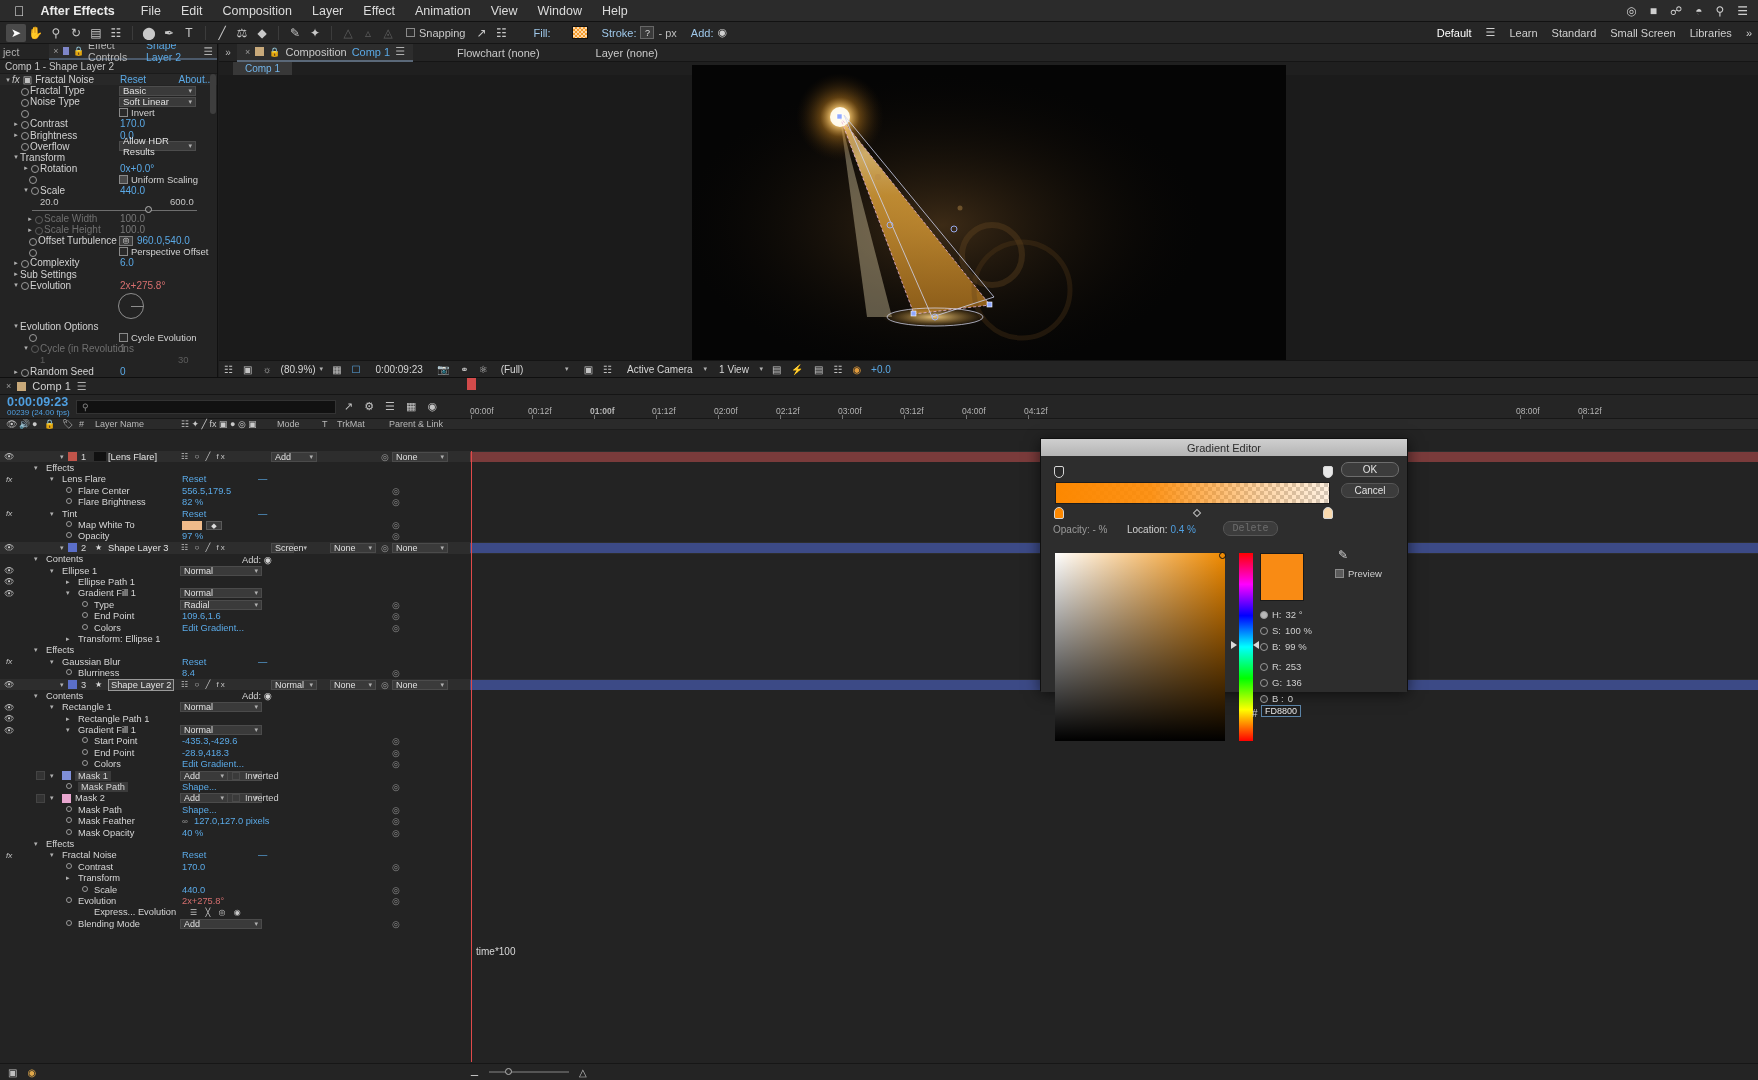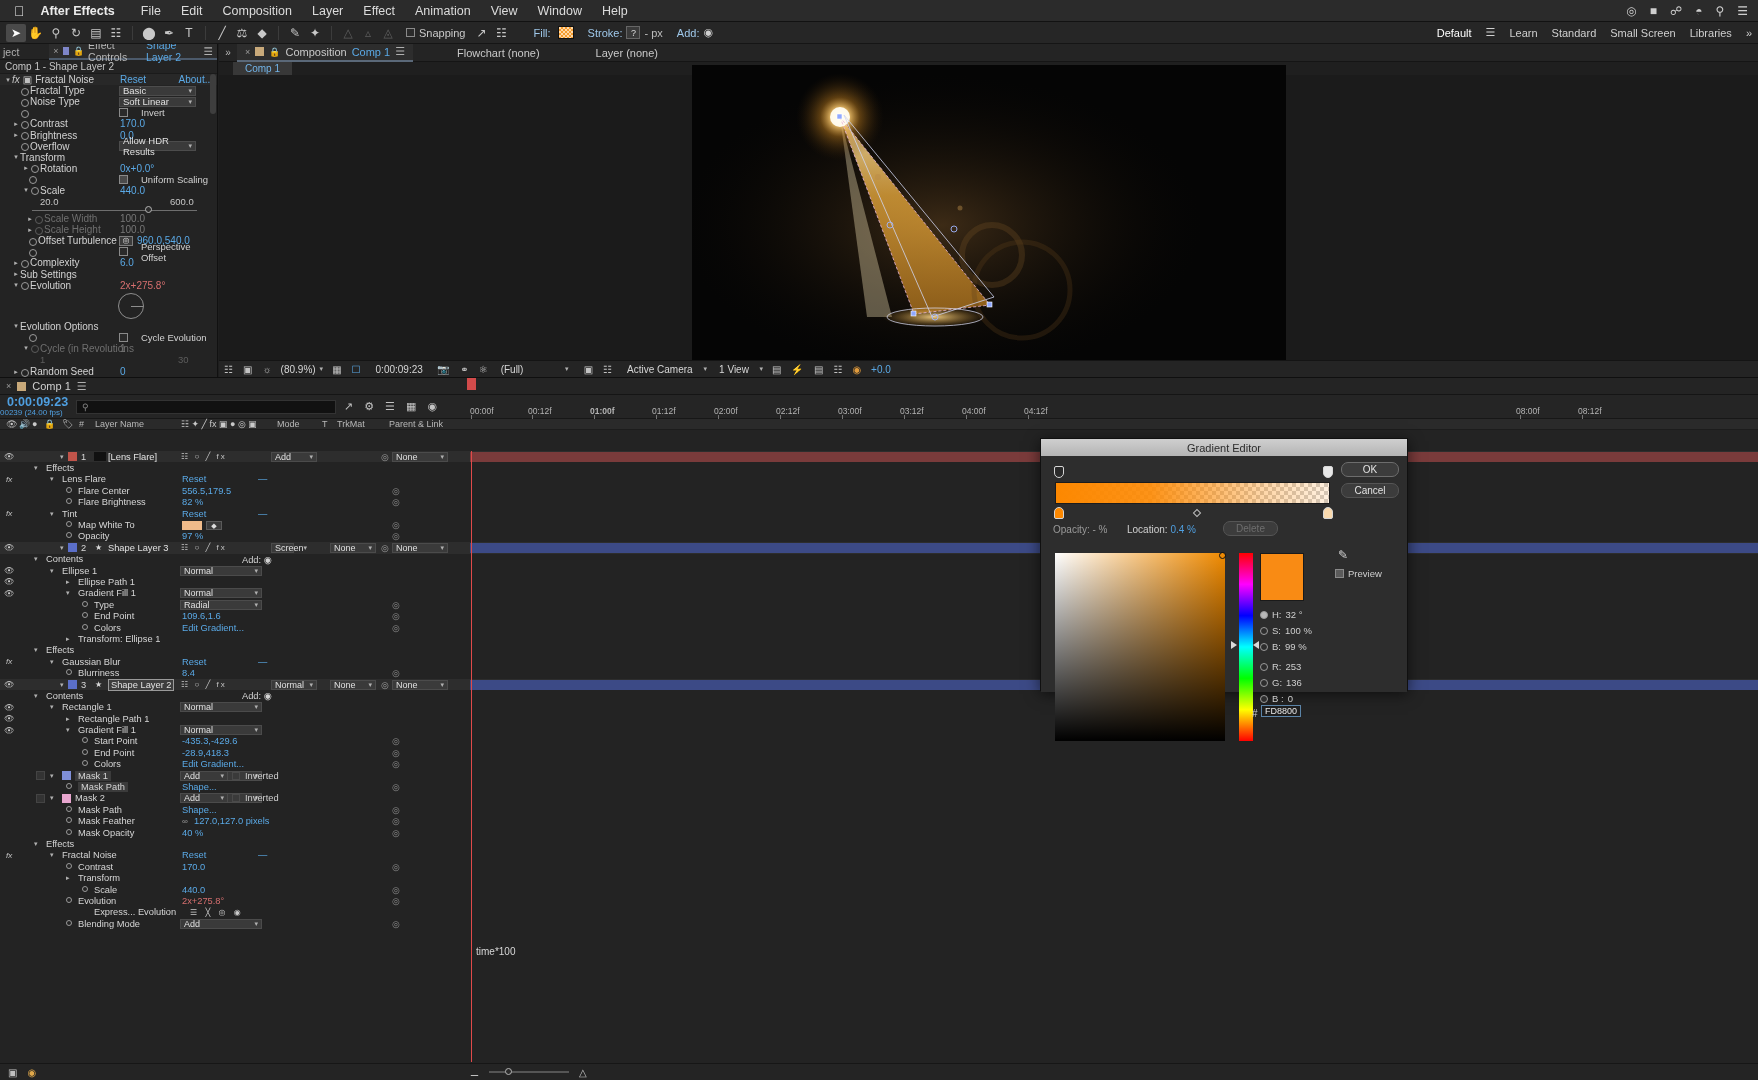--- a/index.html
+++ b/index.html
@@ -31,21 +31,21 @@
     padding-left: 6px; gap: 0px; border-bottom: 1px solid #151515; position: relative;
   }
   .tool { width: 20px; height: 18px; display:flex; align-items:center; justify-content:center;
           font-size: 12px; color: #c8c8c8; position: relative; }
   .tool.active { background: #4a4a4a; border-radius: 2px; color:#fff; }
   .tool.dim { color: #5d5d5d; }
   .tdiv { width: 1px; height: 14px; background: #3c3c3c; margin: 0 6px; }
   .snapwrap { display:flex; align-items:center; gap:4px; margin-left: 8px; font-size: 11px; color:#c9c9c9;}
   .chk { width: 9px; height: 9px; border: 1px solid #8a8a8a; background: #2a2a2a; display:inline-block;}
   .chk.on { background:#4b4b4b; }
-  .fillgrp { display:flex; align-items:center; gap:7px; margin-left: 22px; font-size: 11px; color:#9fc8ea; }
+  .fillgrp { display:flex; align-items:center; gap:21px; margin-left: 22px; font-size: 11px; color:#9fc8ea; }
   .swatch { width: 16px; height: 13px; border:1px solid #111; }
   .strokegrp { display:flex; align-items:center; gap:4px; margin-left: 14px; font-size: 11px; color:#9fc8ea;}
   .strokebox { width:14px; height:13px; border:1px solid #666; background:#3a3a3a; color:#ddd;
                font-size:9px; display:flex; align-items:center; justify-content:center;}
   .tb-right { margin-left:auto; display:flex; align-items:center; gap:14px; padding-right:6px; font-size:11px; }
   .tb-right .ws { color:#cfcfcf; }
   .tb-right .wsactive { color:#fff; }
   .ptab { display:flex; align-items:center; gap:5px; height:18px; padding: 0 8px; color:#c9c9c9; }
   .ptab.sel { background:#2d2d2d; border-bottom:2px solid #5a6878; }
 
@@ -67,21 +67,21 @@
   .ecrow .val.dim { color:#777; }
   .ecrow .rightlbl { position:absolute; right:4px; color:#5aa9e6; }
   .tw { width:8px; height:8px; display:inline-block; position:relative; margin-right:2px;}
   .tw::after{ content:""; position:absolute; left:1px; top:1px; width:6px;height:6px;
               border:1px solid #9a9a9a; border-radius:50%; }
   .tw.dim::after { border-color:#5c5c5c; }
   .arw { width:8px; color:#b0b0b0; font-size:7px; display:inline-block; text-align:center;}
   .ec-sel { display:flex; align-items:center; justify-content:space-between;
             background:#3a3a3a; border:1px solid #4c4c4c; height:10px; font-size:9.5px;
             color:#e0e0e0; padding:0 3px; position:absolute; left:119px; width:77px; }
-  .ec-chk { position:absolute; left:119px; display:flex; align-items:center; gap:13px; font-size:9.5px; color:#d2d2d2;}
+  .ec-chk { position:absolute; left:119px; display:flex; align-items:center; gap:3px; font-size:9.5px; color:#d2d2d2;}
   .ec-slider { position:relative; height:11px; }
   .ec-slider .lo { position:absolute; left:40px; font-size:9.5px; color:#c7c7c7;}
   .ec-slider .hi { position:absolute; left:170px; font-size:9.5px; color:#c7c7c7;}
   .ec-track { position:absolute; left:32px; top:14px; width:165px; height:1px; background:#6e6e6e;}
   .ec-knob { position:absolute; left:145px; top:10px; width:7px; height:7px; border-radius:50%;
              background:#2b2b2b; border:1px solid #b5b5b5;}
   .dial { position:absolute; left:118px; width:26px; height:26px; border:1px solid #8d8d8d; border-radius:50%;}
   .dial::after{content:""; position:absolute; left:12px; top:12px; width:12px; height:1px; background:#8d8d8d;}
   .xfbox { position:absolute; left:119px; width:14px;height:10px;border:1px solid #7c7c7c;background:#3b3b3b;
            font-size:8px; display:flex;align-items:center;justify-content:center;color:#ddd;}
@@ -101,21 +101,21 @@
   .vt { display:flex; align-items:center; justify-content:center; height:15px; padding:0 5px; color:#c2c2c2; font-size:10px;}
   .vsel { display:flex; align-items:center; gap:4px; padding:0 4px; font-size:10px; color:#d7d7d7;}
   .caret { font-size:7px; color:#b0b0b0;}
 
   
   .tl { position:absolute; left:0; top:377px; width:1758px; bottom:0; background:#232323; border-top:1px solid #0f0f0f;}
   .tl-tab { height:17px; background:#242424; display:flex; align-items:center; font-size:11px; gap:6px;
             padding-left:6px; border-bottom:1px solid #151515;}
   .tl-ctrl { height:24px; display:flex; align-items:center; background:#252525; border-bottom:1px solid #171717; position:relative;}
   .tc-time { font-size:12.5px; color:#4f9fe0; font-weight:bold; padding-left:7px; line-height:11px;}
-  .tc-sub { font-size:8px; color:#4f9fe0; }
+  .tc-sub { font-size:8px; color:#4f9fe0; padding-left:7px;}
   .tl-search { position:absolute; left:76px; top:5px; width:260px; height:14px; background:#111; border:1px solid #333;
                display:flex; align-items:center; padding-left:5px; color:#888; font-size:9px;}
   .tl-icons { position:absolute; left:344px; display:flex; align-items:center; gap:11px; font-size:11px; color:#c3c3c3;}
   .tl-ruler { position:absolute; left:470px; right:0; top:0; height:24px; }
   .rtick { position:absolute; top:11px; font-size:8.5px; color:#b4b4b4; }
   .rtickline { position:absolute; top:20px; width:1px; height:4px; background:#777;}
   .tl-colhead { height:11px; background:#2a2a2a; display:flex; align-items:center; font-size:9px;
                 color:#b8b8b8; border-bottom:1px solid #1c1c1c; position:relative;}
   .tl-body { position:absolute; left:0; right:0; top:73px; bottom:18px; overflow:hidden; }
   .row { height:11.4px; display:flex; align-items:center; position:relative; font-size:9.3px; }
@@ -149,21 +149,21 @@
             border-radius:2px 2px 5px 5px; }
   .clrstop { position:absolute; width:10px; height:12px; background:#fd8800; border:1px solid #d6d6d6;
              border-radius:5px 5px 2px 2px;}
   .midmark { position:absolute; width:6px;height:6px; border:1px solid #bdbdbd; transform:rotate(45deg); }
   .ge-lbl { position:absolute; font-size:10px; color:#9a9a9a;}
   .ge-lbl b { color:#d0d0d0; font-weight:normal;}
   .ge-val { color:#4f9fe0; }
   .ge-btn { position:absolute; width:55px; height:15px; background:#3c3c3c; border:1px solid #555;
             border-radius:7px; font-size:10px; color:#e2e2e2; display:flex;align-items:center;justify-content:center;}
   .ge-btn.primary { background:#3c3c3c; border-color:#6d6d6d;}
-  .ge-btn.dis { color:#6e6e6e;}
+  .ge-btn.dis { color:#6e6e6e;font-family:Liberation Mono, monospace;}
   .sv { position:absolute; left:14px; top:97px; width:170px; height:188px;
         background:
           linear-gradient(to top, #000, rgba(0,0,0,0)),
           linear-gradient(to right, #fff, rgba(255,255,255,0)),
           #f08a00; }
   .sv-cursor { position:absolute; width:7px;height:7px; border:1px solid #111; border-radius:50%;}
   .huebar { position:absolute; left:198px; top:97px; width:14px; height:188px;
             background: linear-gradient(to bottom, #ff0000, #ff00ff, #0000ff, #00ffff, #00ff00, #ffff00, #ff0000);}
   .hue-arrow { position:absolute; width:0;height:0; border-top:4px solid transparent; border-bottom:4px solid transparent;}
   .prevsw { position:absolute; left:219px; top:97px; width:44px; height:48px; background:#f98b14; border:1px solid #1a1a1a;}

